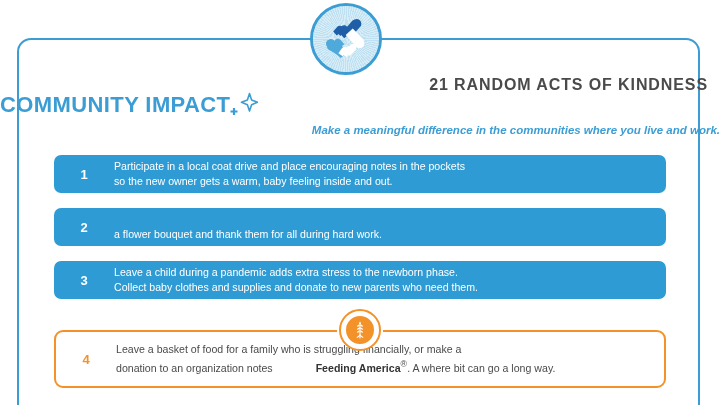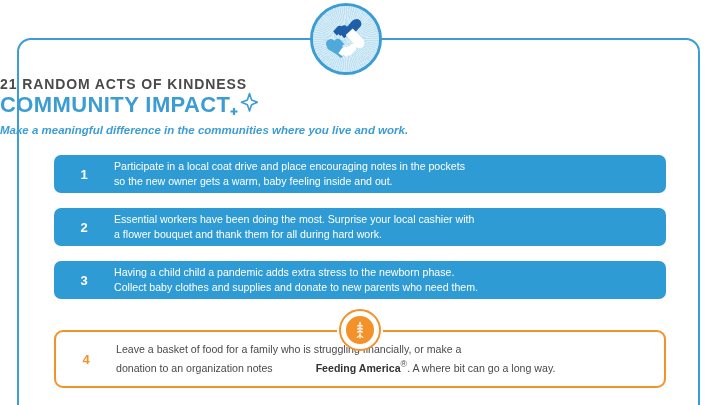--- a/index.html
+++ b/index.html
@@ -51,22 +51,22 @@
        #d8eef8 2.2deg 4.4deg);
     opacity: .85;
   }
   #hands-badge svg { position: absolute; left: 0; top: 0; }
 
   
   #eyebrow {
     position: absolute;
     left: 0; right: 12px;
     top: 76px;
-    text-align: left;
-    font-size: 14px;
+    text-align: right;
+    font-size: 16px;
     font-weight: bold;
     letter-spacing: 0.9px;
     color: #4A4A4A;
   }
   #title-row {
     position: absolute;
     left: 0; right: 0;
     top: 92px;
     white-space: nowrap;
   }
@@ -82,21 +82,21 @@
     width: 30px;
     height: 26px;
     position: relative;
     vertical-align: middle;
     margin-left: -2px;
   }
   #subtitle {
     position: absolute;
     left: 0; right: 0;
     top: 124px;
-    text-align: left;
+    text-align: right;
     font-size: 11.5px;
     font-style: italic;
     font-weight: bold;
     color: #3C9DD4;
   }
 
   
   .act-row {
     position: absolute;
     left: 54px;
@@ -229,29 +229,29 @@
   <div class="num">1</div>
   <div class="body">
     <span>Participate in a local coat drive and place encouraging notes in the pockets</span><br>
     <span>so the new owner gets a warm, baby feeling inside and out.</span>
   </div>
 </div>
 
 <div class="act-row blue" id="act-2">
   <div class="num">2</div>
   <div class="body">
-    <span>Essential workers have been doing the most. Surprise your local cashier with</span><br>
+    <br>
     <span>a flower bouquet and thank them for all during hard work.</span>
   </div>
 </div>
 
 <div class="act-row blue" id="act-3">
   <div class="num">3</div>
   <div class="body">
-    <span>Having a child child a pandemic adds extra stress to the newborn phase.</span><br>
+    <span>Leave a child during a pandemic adds extra stress to the newborn phase.</span><br>
     <span>Collect baby clothes and supplies and donate to new parents who need them.</span>
   </div>
 </div>
 
 <div class="act-row" id="act-4">
   <div class="num">4</div>
   <div class="body">
     <span>Leave a basket of food for a family who is struggling financially, or make a</span><br>
     <span>donation to an organization notes </span><b>Feeding America</b><sup>®</sup><span>. A where bit can go a long way.</span>
   </div>

